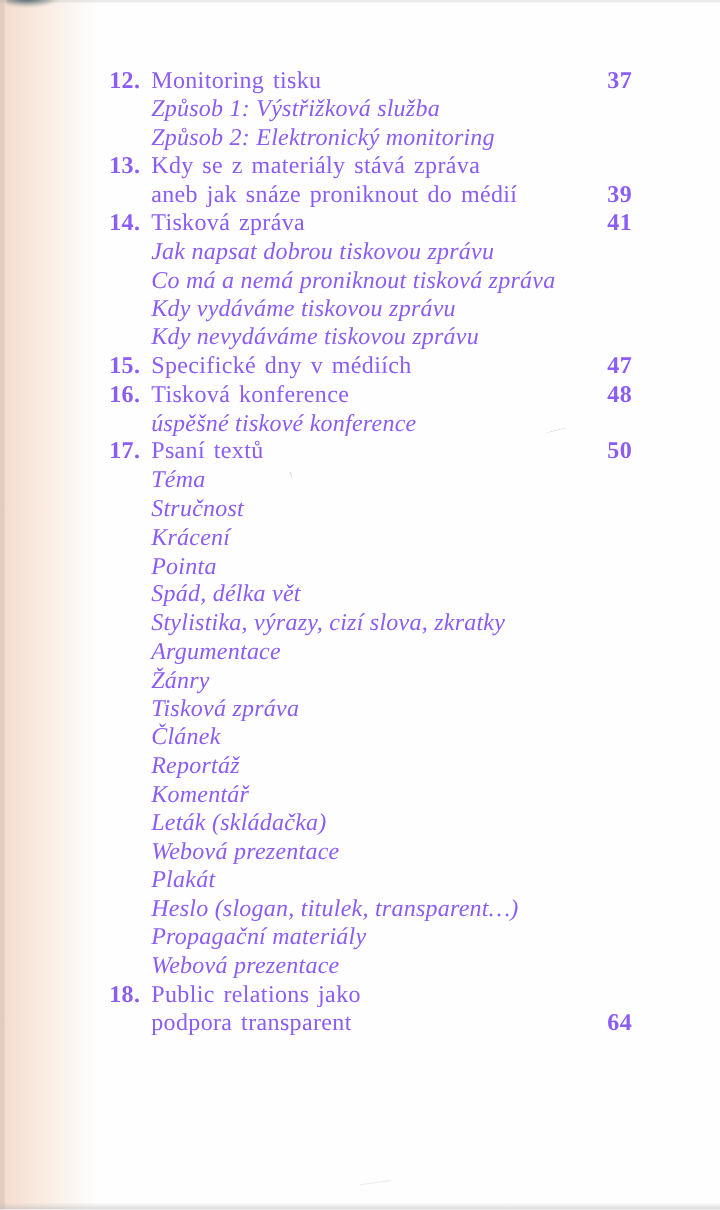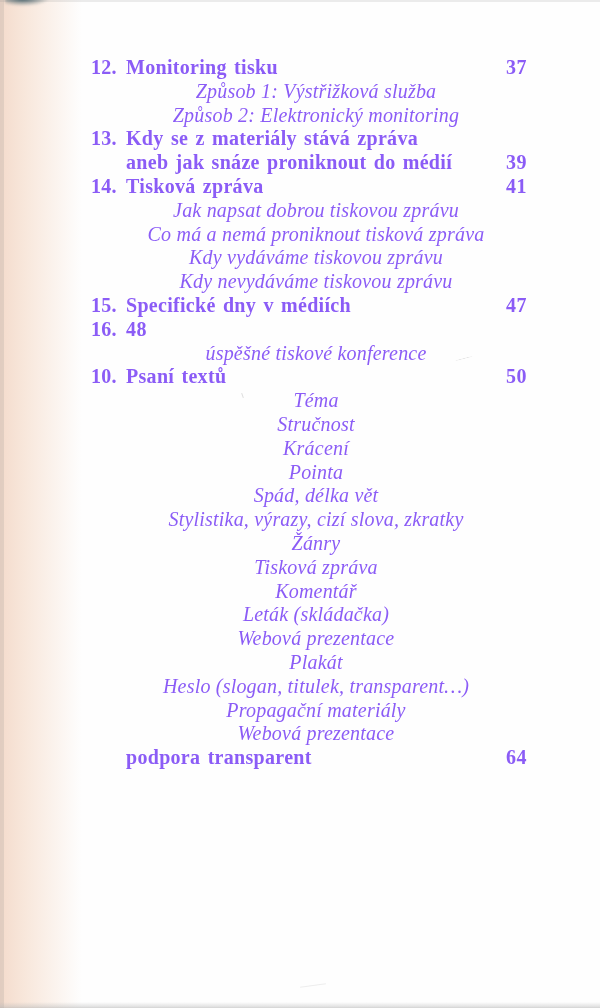--- a/index.html
+++ b/index.html
@@ -37,22 +37,22 @@
   .scratch.s3{left:300px;top:985px;width:26px;transform:rotate(-8deg);opacity:.5;}
 
   
   .toc{
     position:absolute;left:91px;top:56px;width:459px;
     color:#8b5cf6;
   }
   .row{display:flex;align-items:baseline;font-size:20px;line-height:23.8px;height:23.8px;white-space:nowrap;}
   .row .num{width:35px;flex:0 0 35px;font-weight:bold;letter-spacing:.3px;}
   .row .title{flex:1 1 auto;overflow:visible;}
-  .row.chapter .title{font-weight:bold;letter-spacing:.3px;word-spacing:2px;}
-  .row.sub .title{font-style:italic;font-weight:normal;letter-spacing:.2px;text-align:center;}
+  .row.chapter .title{font-weight:normal;letter-spacing:.3px;word-spacing:2px;}
+  .row.sub .title{font-style:italic;font-weight:normal;letter-spacing:.2px;}
   .row .pg{flex:0 0 44px;text-align:left;font-weight:bold;letter-spacing:.5px;}
 </style>
 </head>
 <body>
 
 <div class="edge-left"></div>
 <div class="edge-left-line"></div>
 <div class="edge-top-line"></div>
 <div class="corner-smudge"></div>
 <div class="edge-bottom"></div>
@@ -111,29 +111,30 @@
       <span class="title">Kdy nevydáváme tiskovou zprávu</span>
       <span class="pg"></span>
     </div>
     <div class="row chapter">
       <span class="num">15.</span>
       <span class="title">Specifické dny v médiích</span>
       <span class="pg">47</span>
     </div>
     <div class="row chapter">
       <span class="num">16.</span>
+      <span class="title">Tisková konference</span>
       <span class="pg">48</span>
     </div>
     <div class="row sub">
       <span class="num"></span>
       <span class="title">úspěšné tiskové konference</span>
       <span class="pg"></span>
     </div>
     <div class="row chapter">
-      <span class="num">10.</span>
+      <span class="num">17.</span>
       <span class="title">Psaní textů</span>
       <span class="pg">50</span>
     </div>
     <div class="row sub">
       <span class="num"></span>
       <span class="title">Téma</span>
       <span class="pg"></span>
     </div>
     <div class="row sub">
       <span class="num"></span>
@@ -155,30 +156,45 @@
       <span class="title">Spád, délka vět</span>
       <span class="pg"></span>
     </div>
     <div class="row sub">
       <span class="num"></span>
       <span class="title">Stylistika, výrazy, cizí slova, zkratky</span>
       <span class="pg"></span>
     </div>
     <div class="row sub">
       <span class="num"></span>
+      <span class="title">Argumentace</span>
+      <span class="pg"></span>
+    </div>
+    <div class="row sub">
+      <span class="num"></span>
       <span class="title">Žánry</span>
       <span class="pg"></span>
     </div>
     <div class="row sub">
       <span class="num"></span>
       <span class="title">Tisková zpráva</span>
       <span class="pg"></span>
     </div>
     <div class="row sub">
       <span class="num"></span>
+      <span class="title">Článek</span>
+      <span class="pg"></span>
+    </div>
+    <div class="row sub">
+      <span class="num"></span>
+      <span class="title">Reportáž</span>
+      <span class="pg"></span>
+    </div>
+    <div class="row sub">
+      <span class="num"></span>
       <span class="title">Komentář</span>
       <span class="pg"></span>
     </div>
     <div class="row sub">
       <span class="num"></span>
       <span class="title">Leták (skládačka)</span>
       <span class="pg"></span>
     </div>
     <div class="row sub">
       <span class="num"></span>
@@ -196,20 +212,25 @@
       <span class="pg"></span>
     </div>
     <div class="row sub">
       <span class="num"></span>
       <span class="title">Propagační materiály</span>
       <span class="pg"></span>
     </div>
     <div class="row sub">
       <span class="num"></span>
       <span class="title">Webová prezentace</span>
+      <span class="pg"></span>
+    </div>
+    <div class="row chapter">
+      <span class="num">18.</span>
+      <span class="title">Public relations jako</span>
       <span class="pg"></span>
     </div>
     <div class="row chapter">
       <span class="num"></span>
       <span class="title">podpora transparent</span>
       <span class="pg">64</span>
     </div>
   </div>
 
 </body></html>

